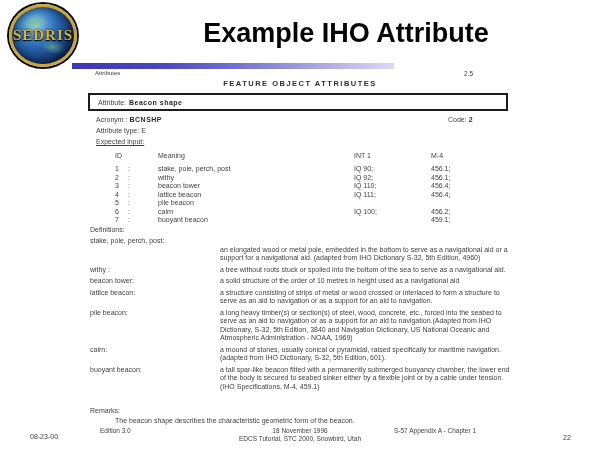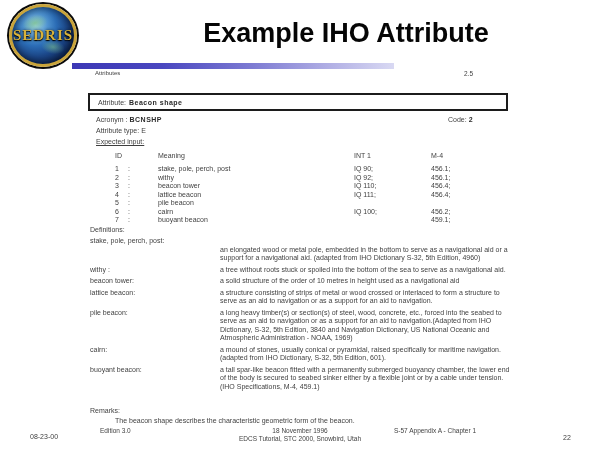--- a/index.html
+++ b/index.html
@@ -113,20 +113,21 @@
 
   <div class="title">Example IHO Attribute</div>
 
   <div class="grad-bar"></div>
 
   <div class="doc">
 
     <div class="doc-hdr-label t6">Attributes</div>
     <div class="doc-hdr-num t65">2.5</div>
 
+    <div class="section-title">FEATURE OBJECT ATTRIBUTES</div>
 
     <div class="attr-box t7">
       <span>Attribute:</span>
       <b>Beacon shape</b>
     </div>
 
     <div class="acronym-row t7">
       <span>Acronym :</span>
       <b>BCNSHP</b>
     </div>

